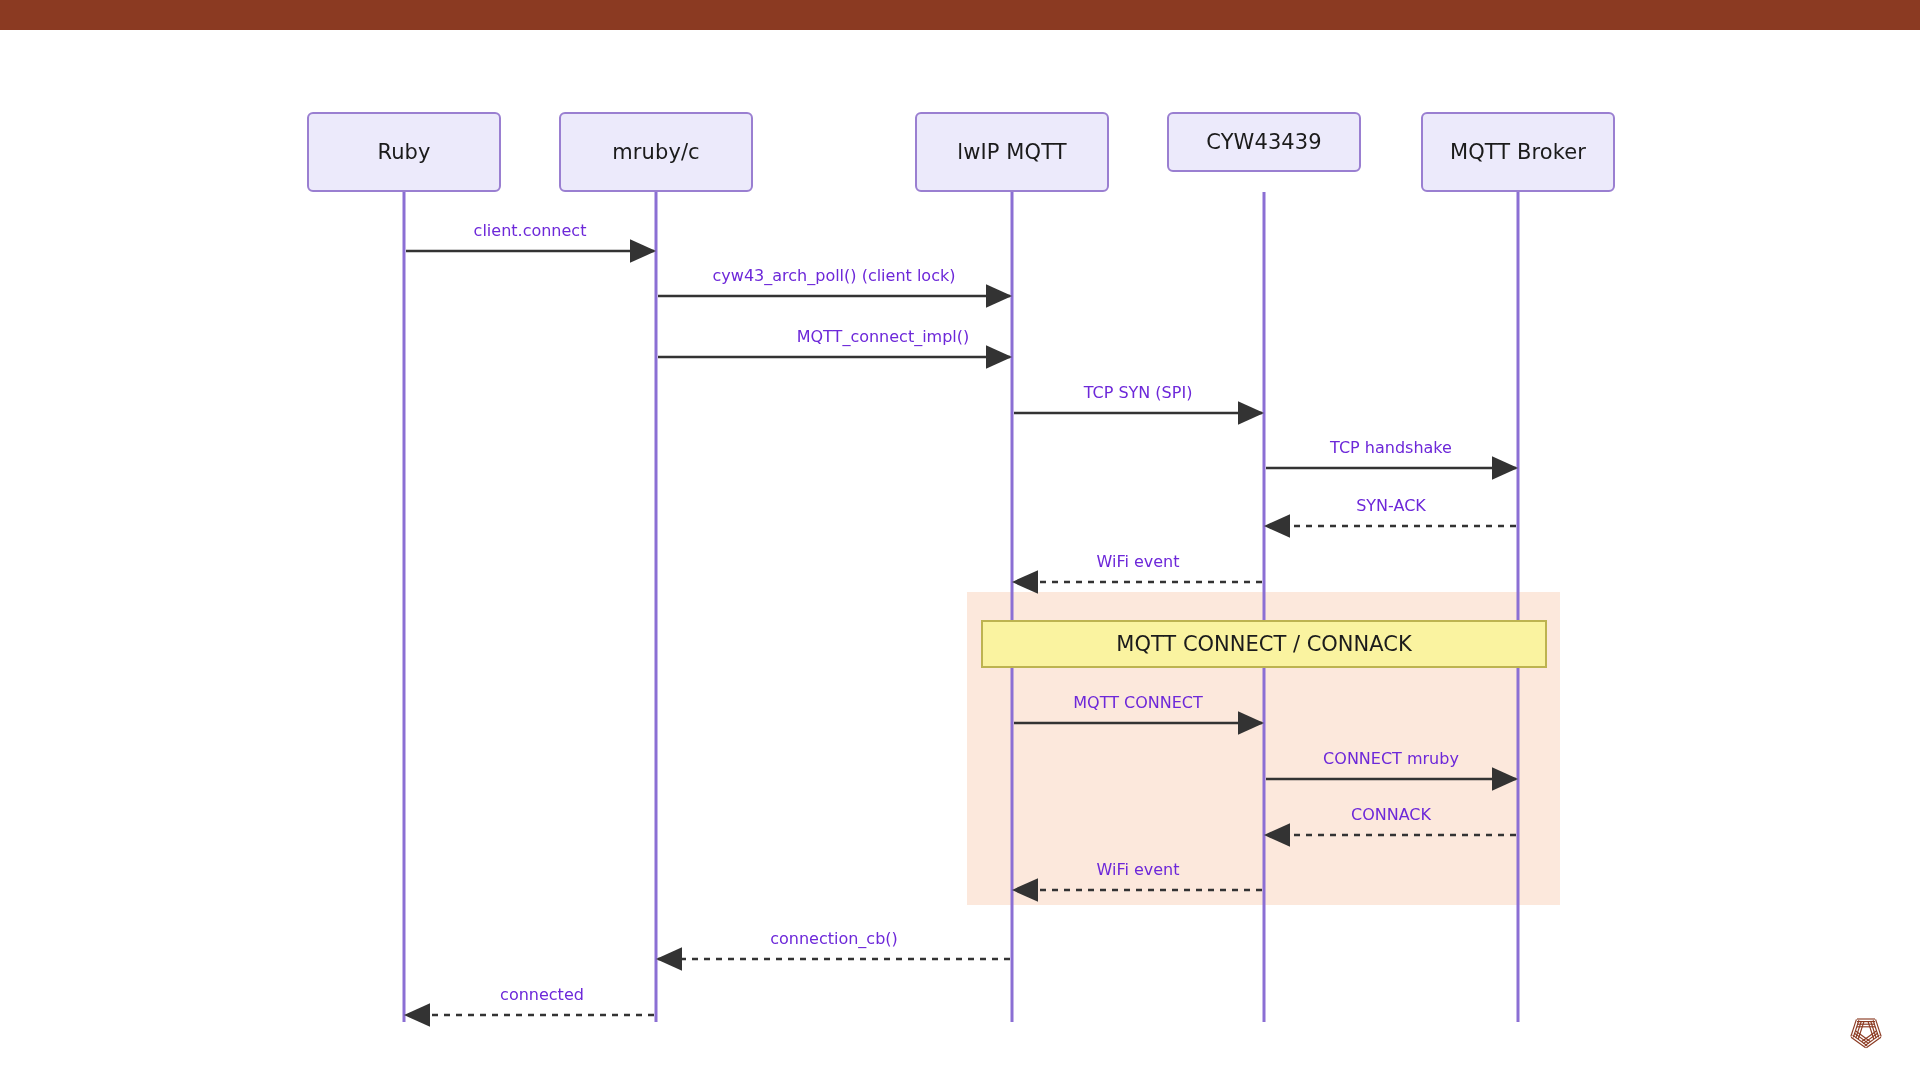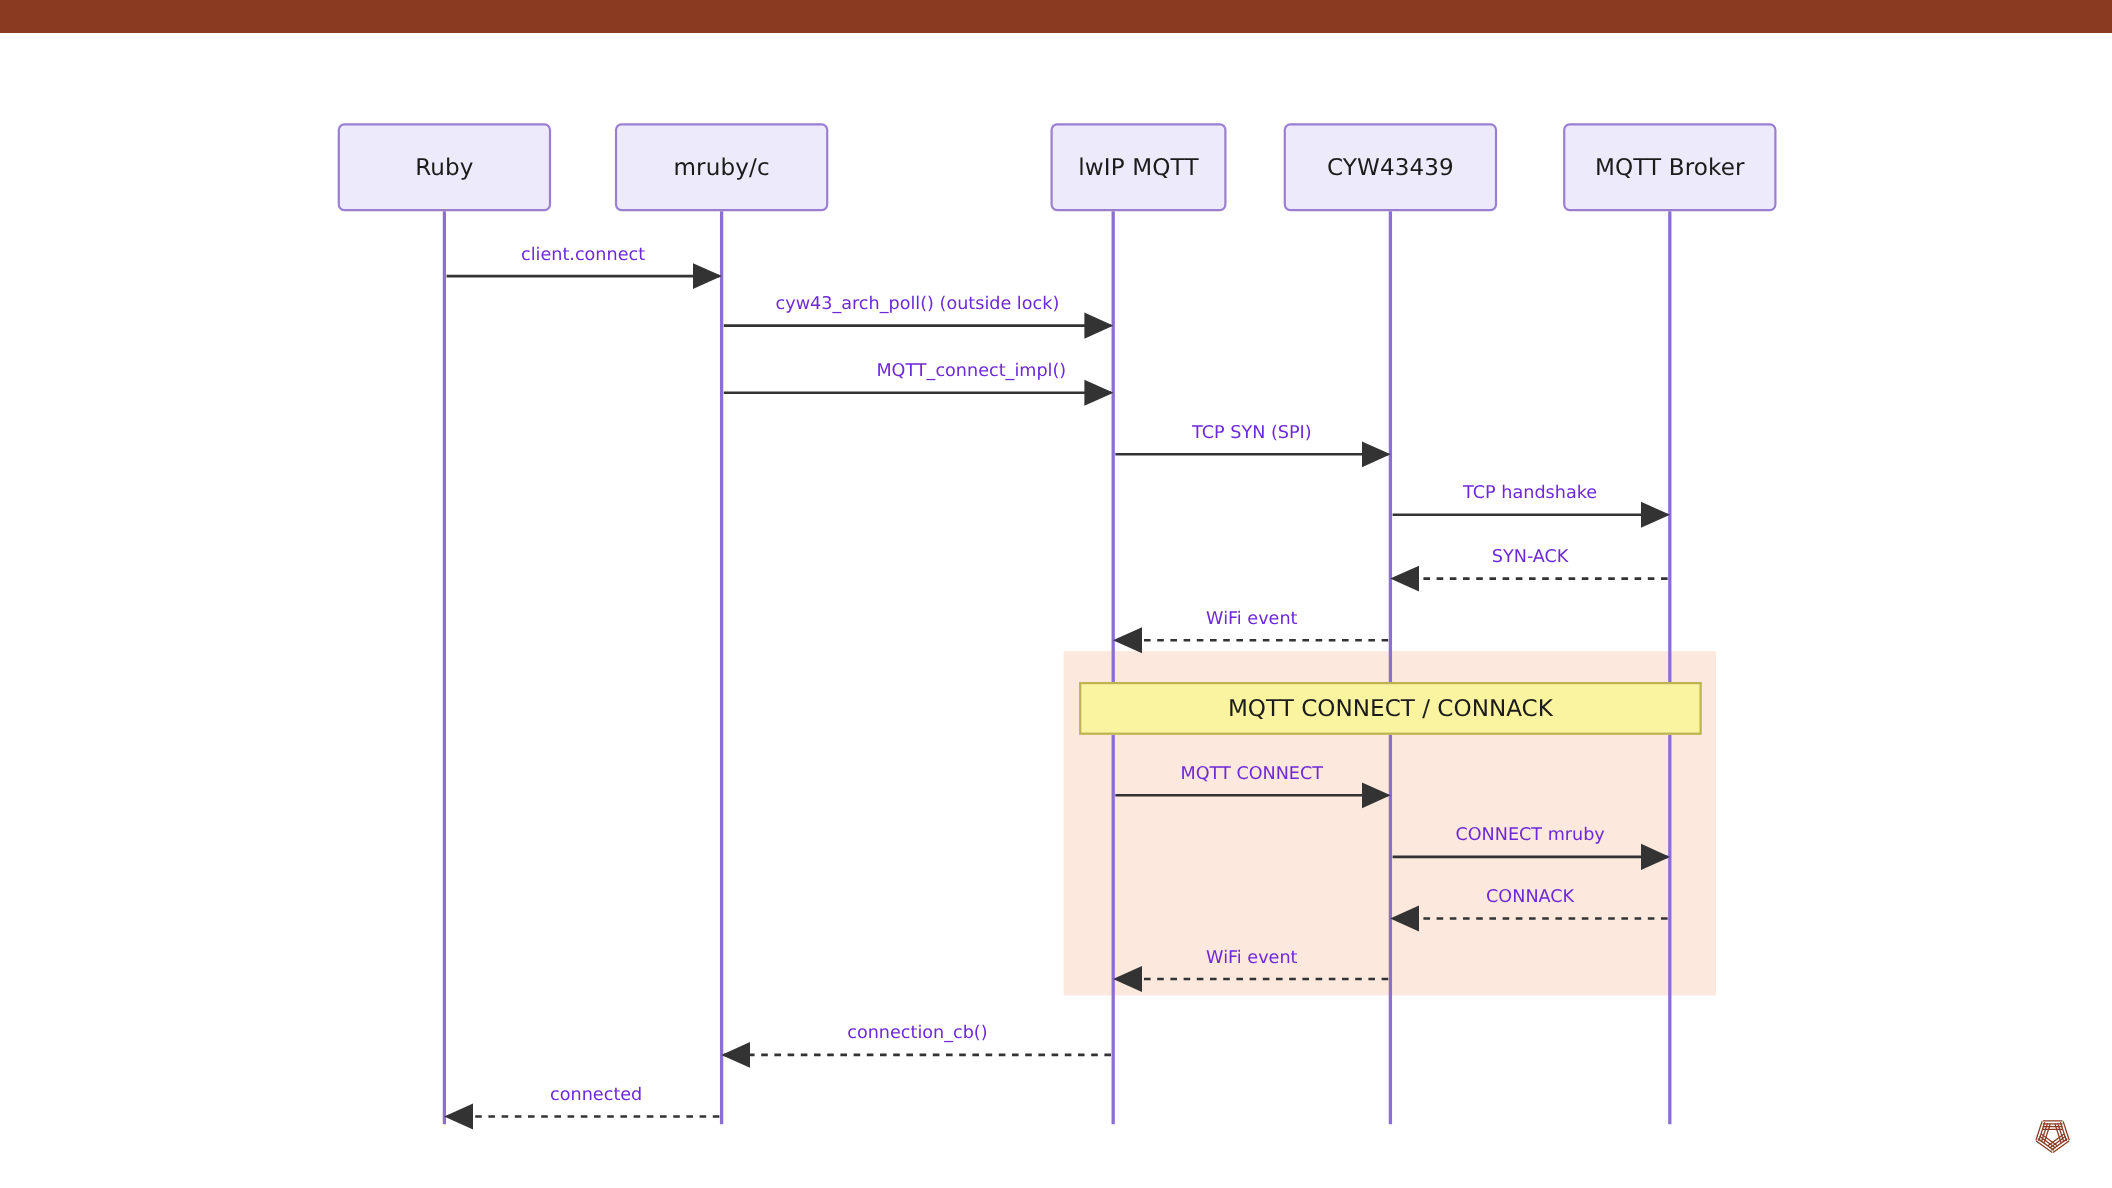--- a/index.html
+++ b/index.html
@@ -143,40 +143,40 @@
       </g>
   </svg>
 
   <div id="participant-layer">
       <div class="participant-box" style="left: 307px; top: 112px; width: 194px; height: 80px;">
         <span class="participant-label">Ruby</span>
       </div>
       <div class="participant-box" style="left: 559px; top: 112px; width: 194px; height: 80px;">
         <span class="participant-label">mruby/c</span>
       </div>
-      <div class="participant-box" style="left: 915px; top: 112px; width: 160px; height: 80px; margin-left: 40px;">
+      <div class="participant-box" style="left: 915px; top: 112px; width: 194px; height: 80px;">
         <span class="participant-label">lwIP MQTT</span>
       </div>
-      <div class="participant-box" style="left: 1167px; top: 112px; width: 194px; height: 80px;">
+      <div class="participant-box" style="left: 1167px; top: 112px; width: 194px; height: 60px;">
         <span class="participant-label">CYW43439</span>
       </div>
       <div class="participant-box" style="left: 1421px; top: 112px; width: 194px; height: 80px;">
         <span class="participant-label">MQTT Broker</span>
       </div>
     </div>
 
   <div id="block-label-layer">
       <div class="block-label-box" style="left: 981px; top: 620px; width: 566px; height: 48px;">
         <span class="block-label-text">MQTT CONNECT / CONNACK</span>
       </div>
     </div>
 
   <div id="message-label-layer">
       <div class="msg-label" style="left: 530px; top: 221px;">client.connect</div>
-      <div class="msg-label" style="left: 834px; top: 266px;">cyw43_arch_poll() (outside lock)</div>
+      <div class="msg-label" style="left: 834px; top: 266px;">cyw43_arch_poll() (client lock)</div>
       <div class="msg-label" style="left: 862px; top: 327px; margin-left: 21px;">MQTT_connect_impl()</div>
       <div class="msg-label" style="left: 1138px; top: 383px;">TCP SYN (SPI)</div>
       <div class="msg-label" style="left: 1391px; top: 438px;">TCP handshake</div>
       <div class="msg-label" style="left: 1391px; top: 496px;">SYN-ACK</div>
       <div class="msg-label" style="left: 1138px; top: 552px;">WiFi event</div>
       <div class="msg-label" style="left: 1138px; top: 693px;">MQTT CONNECT</div>
       <div class="msg-label" style="left: 1391px; top: 749px;">CONNECT mruby</div>
       <div class="msg-label" style="left: 1391px; top: 805px;">CONNACK</div>
       <div class="msg-label" style="left: 1138px; top: 860px;">WiFi event</div>
       <div class="msg-label" style="left: 834px; top: 929px;">connection_cb()</div>

